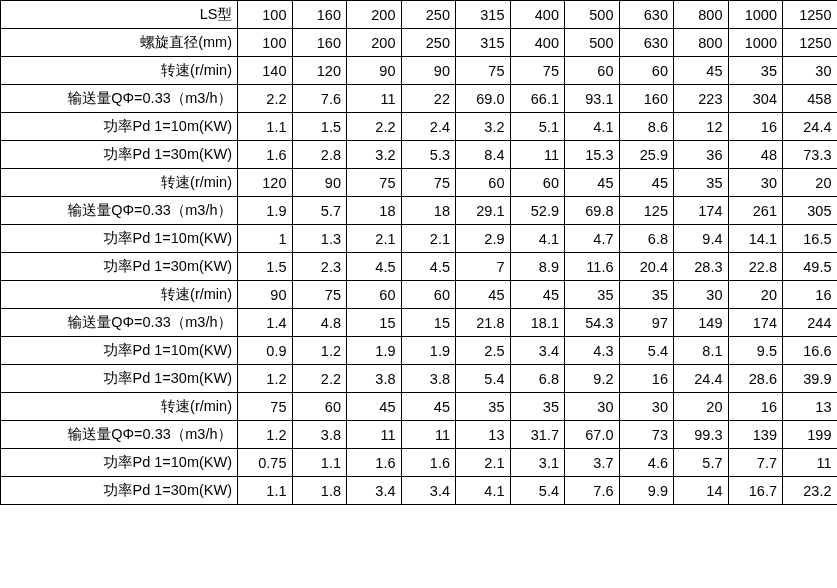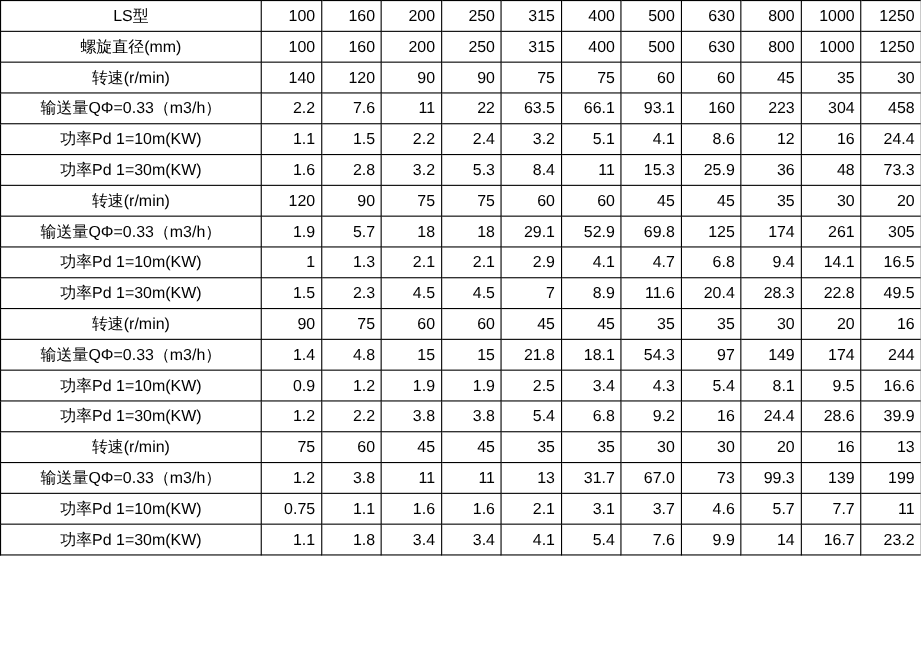--- a/index.html
+++ b/index.html
@@ -22,21 +22,21 @@
     border: 1px solid #000000;
     height: 28px;
     font-size: 14.5px;
     color: #000000;
     padding: 0 5px;
     box-sizing: border-box;
     white-space: nowrap;
     overflow: hidden;
   }
   #spec-table td.label {
-    text-align: center;
+    text-align: right;
     width: 237px;
     margin-top: 47px;
   }
   #spec-table td.val {
     text-align: right;
     width: 54.5px;
   }
 </style>
 </head>
 <body>
@@ -84,21 +84,21 @@
         <td class="val">45</td>
         <td class="val">35</td>
         <td class="val">30</td>
       </tr>
       <tr>
         <td class="label">输送量QΦ=0.33（m3/h）</td>
         <td class="val">2.2</td>
         <td class="val">7.6</td>
         <td class="val">11</td>
         <td class="val">22</td>
-        <td class="val">63.5</td>
+        <td class="val">69.0</td>
         <td class="val">66.1</td>
         <td class="val">93.1</td>
         <td class="val">160</td>
         <td class="val">223</td>
         <td class="val">304</td>
         <td class="val">458</td>
       </tr>
       <tr>
         <td class="label">功率Pd 1=10m(KW)</td>
         <td class="val">1.1</td>

